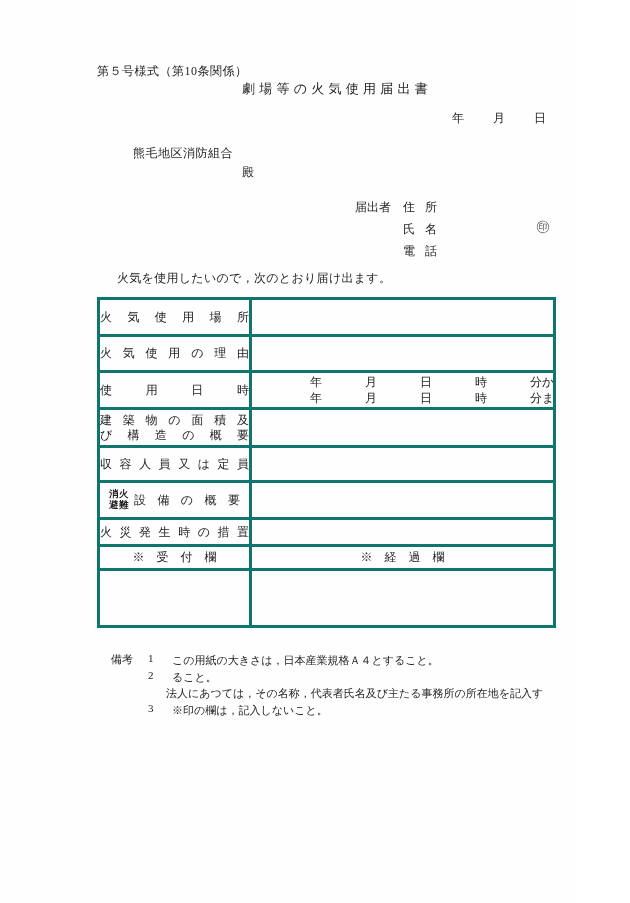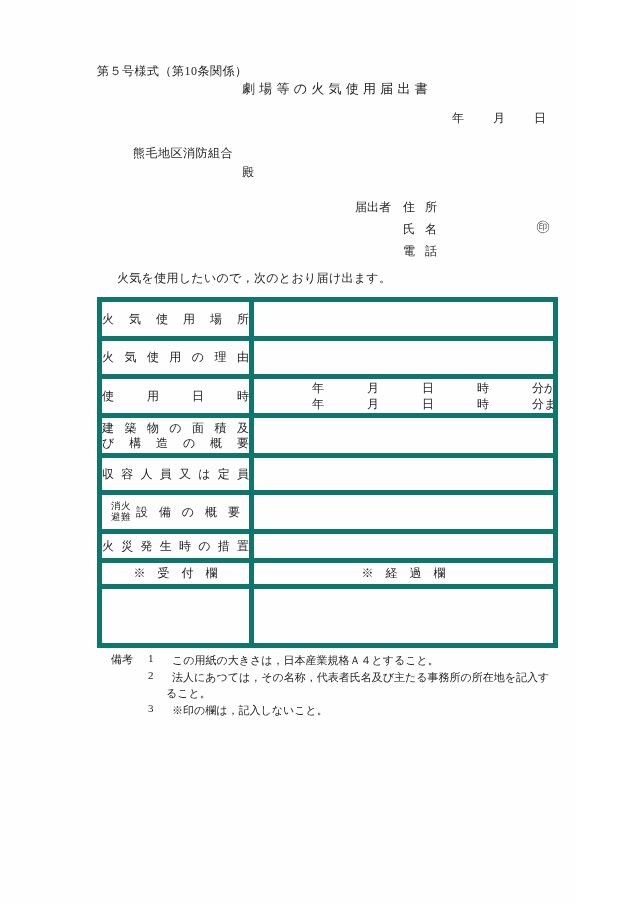--- a/index.html
+++ b/index.html
@@ -21,34 +21,34 @@
   .applicant .indent { padding-left:48px; word-spacing:7px; }
   .seal { left:536px; top:218px; font-size:14px; color:#3a3a3a; }
 
   .intro { left:117px; top:270px; letter-spacing:0.3px; }
 
   table.form-table {
     position:absolute; left:97px; top:297px; width:456px;
     border-collapse:collapse; table-layout:fixed;
   }
   table.form-table td {
-    border:5px solid #0f766e; padding:0; vertical-align:middle;
+    border:3px solid #0f766e; padding:0; vertical-align:middle;
     font-size:12px; overflow:hidden;
   }
   tr.r1 td{height:34px} tr.r2 td{height:33px} tr.r3 td{height:34px}
   tr.r4 td{height:34px} tr.r5 td{height:35px} tr.r6 td{height:32px}
   tr.r7 td{height:34px} tr.r8 td{height:24px} tr.r9 td{height:21px}
   tr.r10 td{height:54px}
 
   .lbl { padding:0 9px; text-align:justify; text-align-last:justify; }
   .lbl-multi { padding:0 9px; }
   .lbl-multi div { text-align:justify; text-align-last:justify; line-height:15px; }
 
   .stack-row { display:flex; align-items:center; padding:0 9px; gap:5px; }
-  .stack { font-size:9.5px; line-height:11px; white-space:nowrap; letter-spacing:0.5px; }
+  .stack { font-size:9.5px; line-height:11px; white-space:nowrap; letter-spacing:0.5px;font-weight:bold; }
   .stack-label { flex:1; text-align:justify; text-align-last:justify; }
 
   .datetime { padding-left:58px; }
   .datetime div { line-height:16px; word-spacing:40px; white-space:nowrap; }
 
   .center-h { text-align:center; word-spacing:9px; }
 
   .notes { position:absolute; left:111px; top:652px; width:480px; display:flex; }
   .notes-label { width:37px; flex:none; }
   .note-item { display:flex; }
@@ -147,22 +147,22 @@
     <div class="notes-items">
       <div class="note-item">
         <span class="note-num">1</span>
         <div class="note-text">
           <div>この用紙の大きさは，日本産業規格Ａ４とすること。</div>
         </div>
       </div>
       <div class="note-item">
         <span class="note-num">2</span>
         <div class="note-text">
+          <div>ること。</div>
           <div>法人にあつては，その名称，代表者氏名及び主たる事務所の所在地を記入す</div>
-          <div>ること。</div>
         </div>
       </div>
       <div class="note-item">
         <span class="note-num">3</span>
         <div class="note-text">
           <div>※印の欄は，記入しないこと。</div>
         </div>
       </div>
     </div>
   </div>

